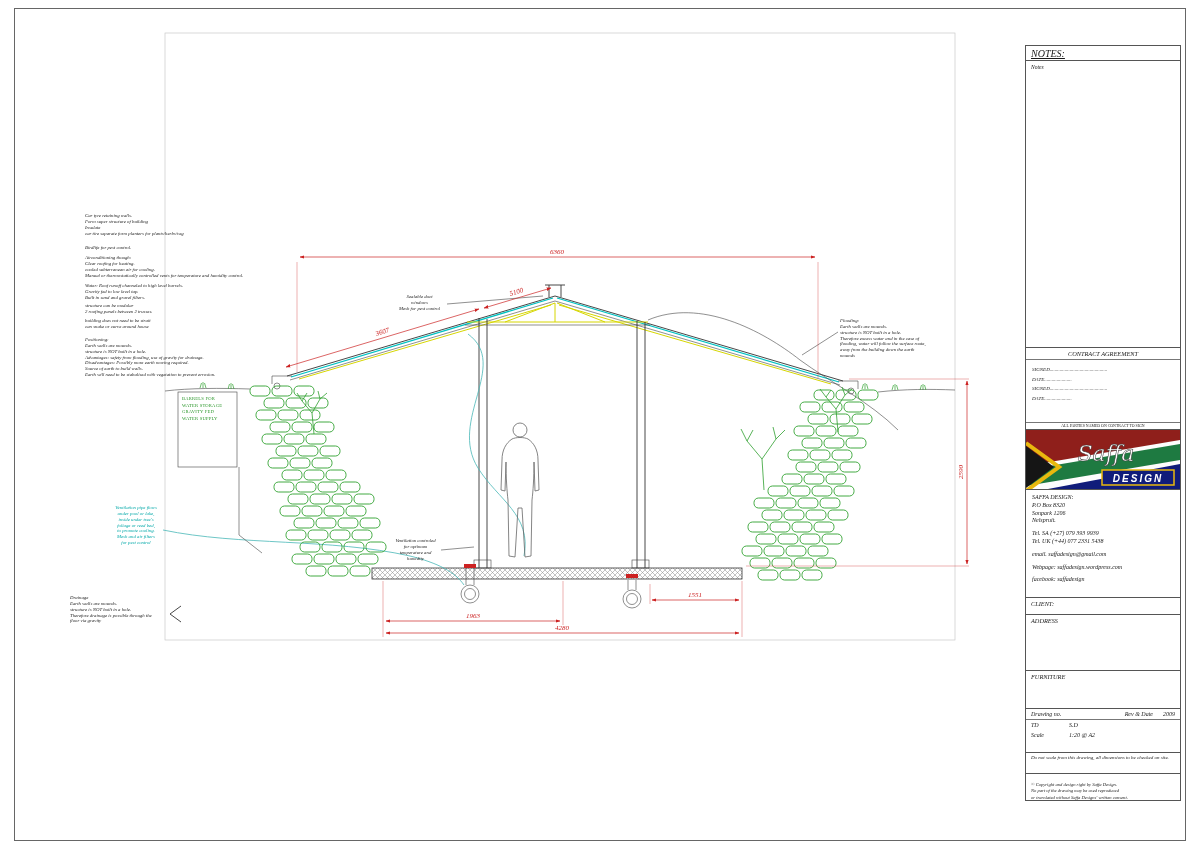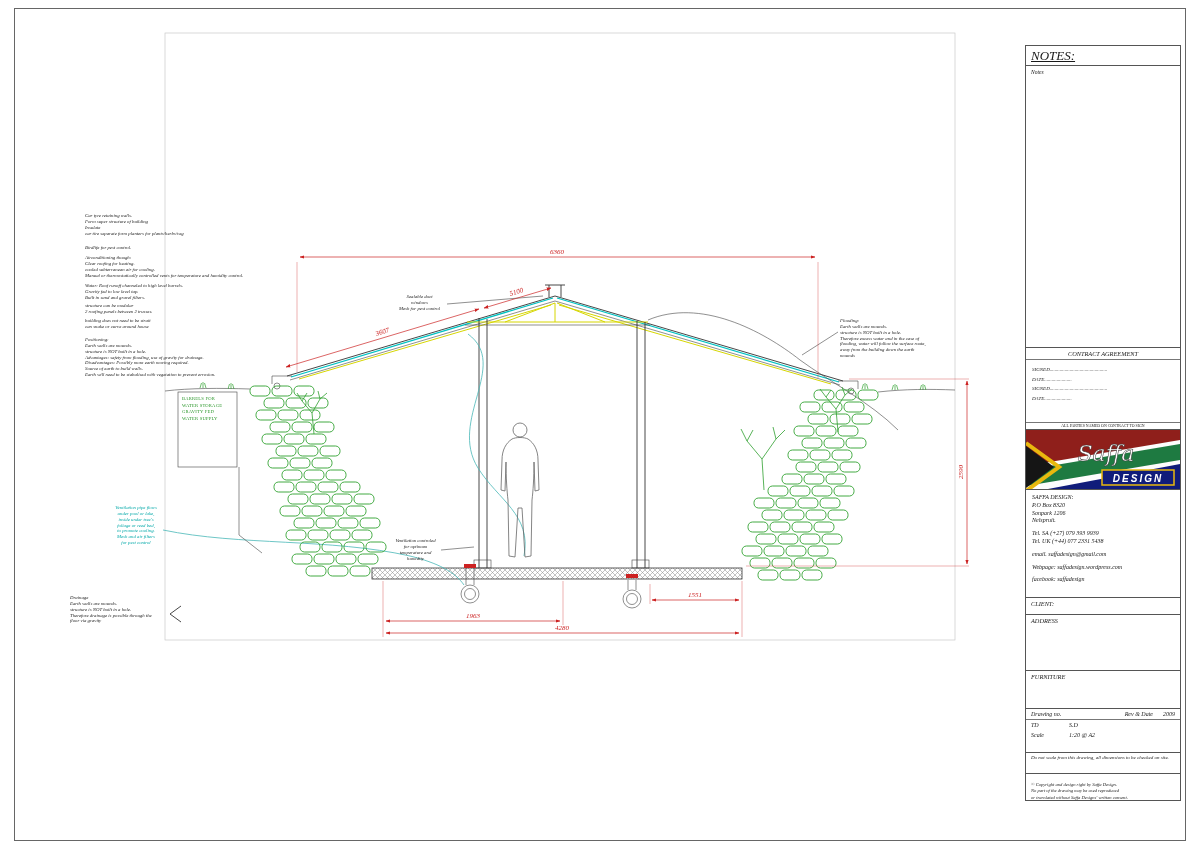--- a/index.html
+++ b/index.html
@@ -23,21 +23,21 @@
   .teal{stroke:#49b8b8;fill:none;stroke-width:0.8;}
   .dimline{stroke:#cc2222;fill:none;stroke-width:0.7;}
   .dimext{stroke:#cc2222;fill:none;stroke-width:0.45;opacity:0.8;}
   .dim{fill:#cc2222;font-size:7px;font-style:italic;font-family:"Liberation Serif",serif;}
 
   
   .tb{position:absolute;left:1025px;top:45px;width:156px;height:756px;border:1px solid #555;
       box-sizing:border-box;display:flex;flex-direction:column;font-style:italic;background:#fff;}
   .tb-sec{box-sizing:border-box;border-bottom:1px solid #555;position:relative;overflow:hidden;flex:0 0 auto;}
   .tb-sec:last-child{border-bottom:none;flex:1 1 auto;}
-  .tb-notes-header{font-size:13px;padding:2px 5px 1px;border-bottom:0.8px solid #555;text-decoration:underline;}
+  .tb-notes-header{font-size:10px;padding:2px 5px 1px;border-bottom:0.8px solid #555;text-decoration:underline;}
   .tb-notes-body{font-size:5.5px;padding:3px 5px;}
   .ct-title{text-align:center;font-size:6.3px;padding:2px 0;border-bottom:0.8px solid #777;}
   .ct-sigs{padding:5px 6px 0;font-size:5px;line-height:1.9;}
   .ct-footer{position:absolute;bottom:0;left:0;right:0;border-top:0.8px solid #777;
              font-size:3.9px;text-align:center;padding:1px 0;font-style:normal;}
   .addr{padding:4px 6px;font-size:6px;line-height:1.3;}
   .addr .gap{margin-top:5px;}
   .tb-label{font-size:6.3px;padding:2px 5px;}
   .info-row{display:flex;font-size:6px;padding:2px 5px;align-items:baseline;}
   .info-row.rule{border-bottom:0.8px solid #777;}

